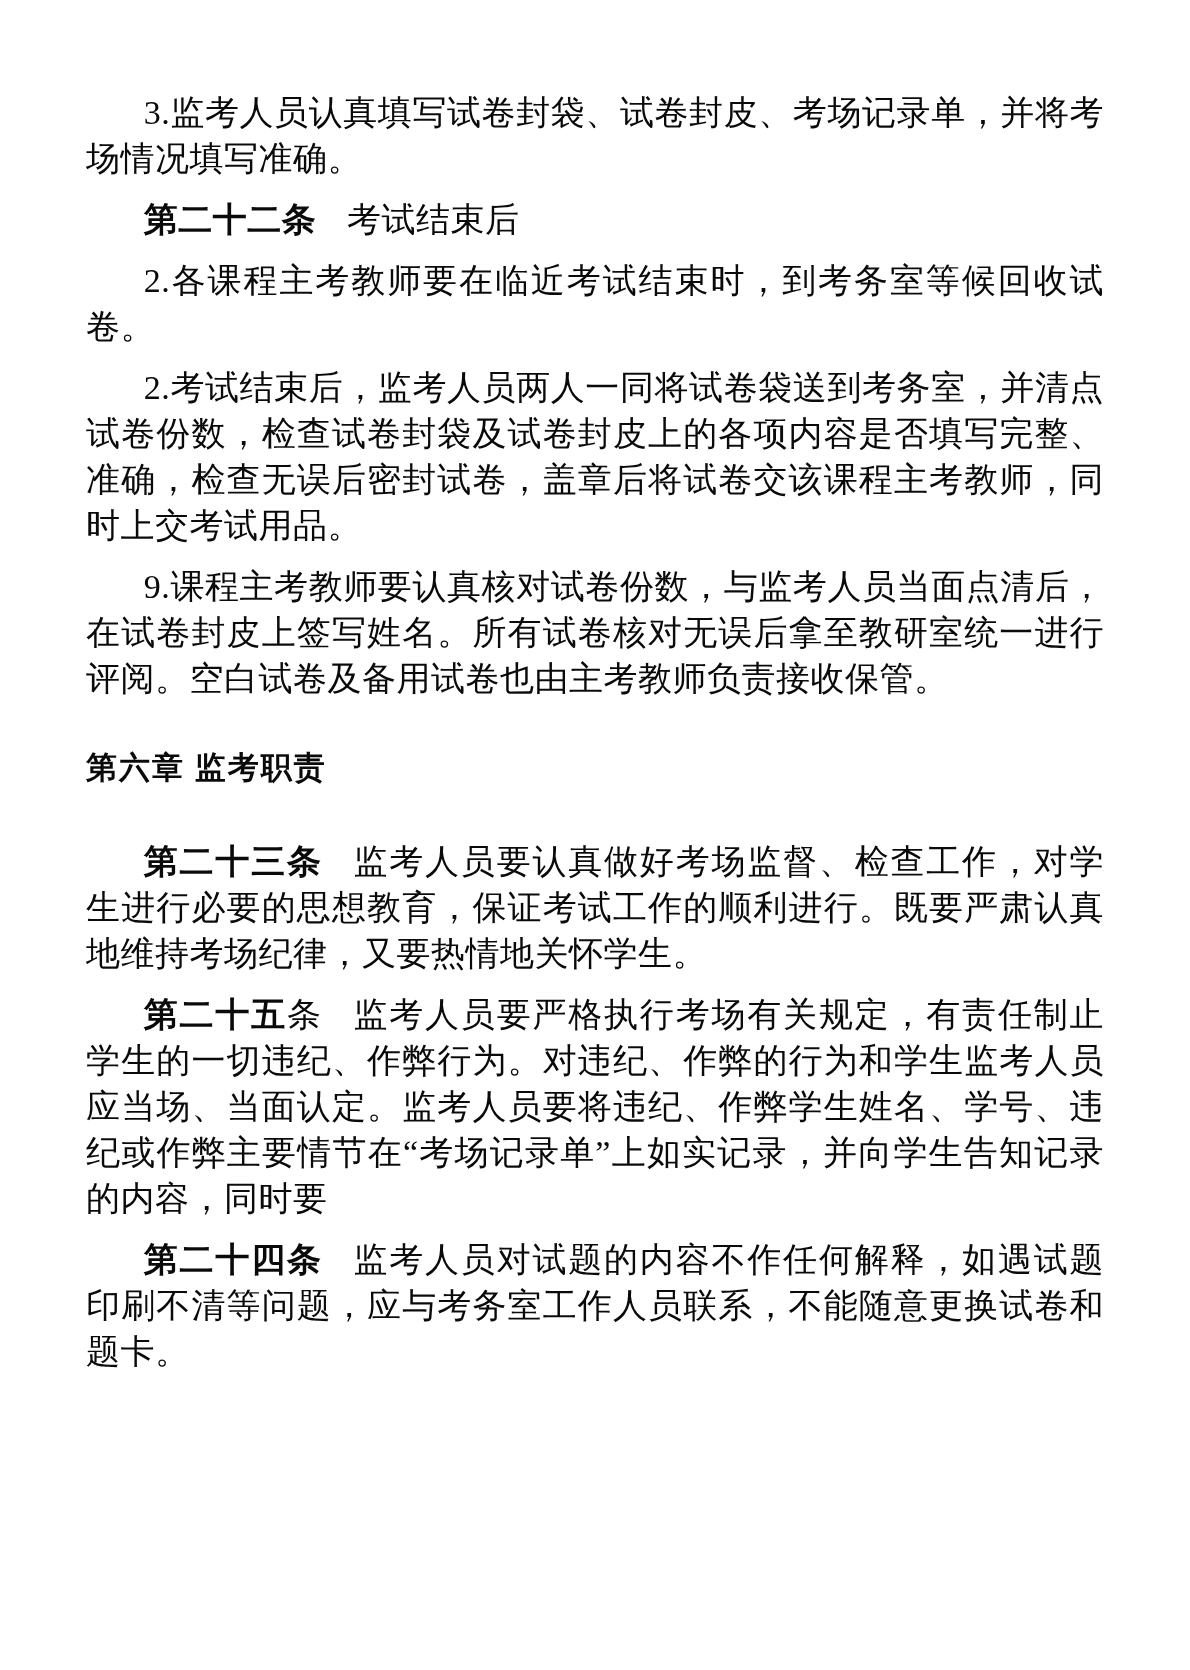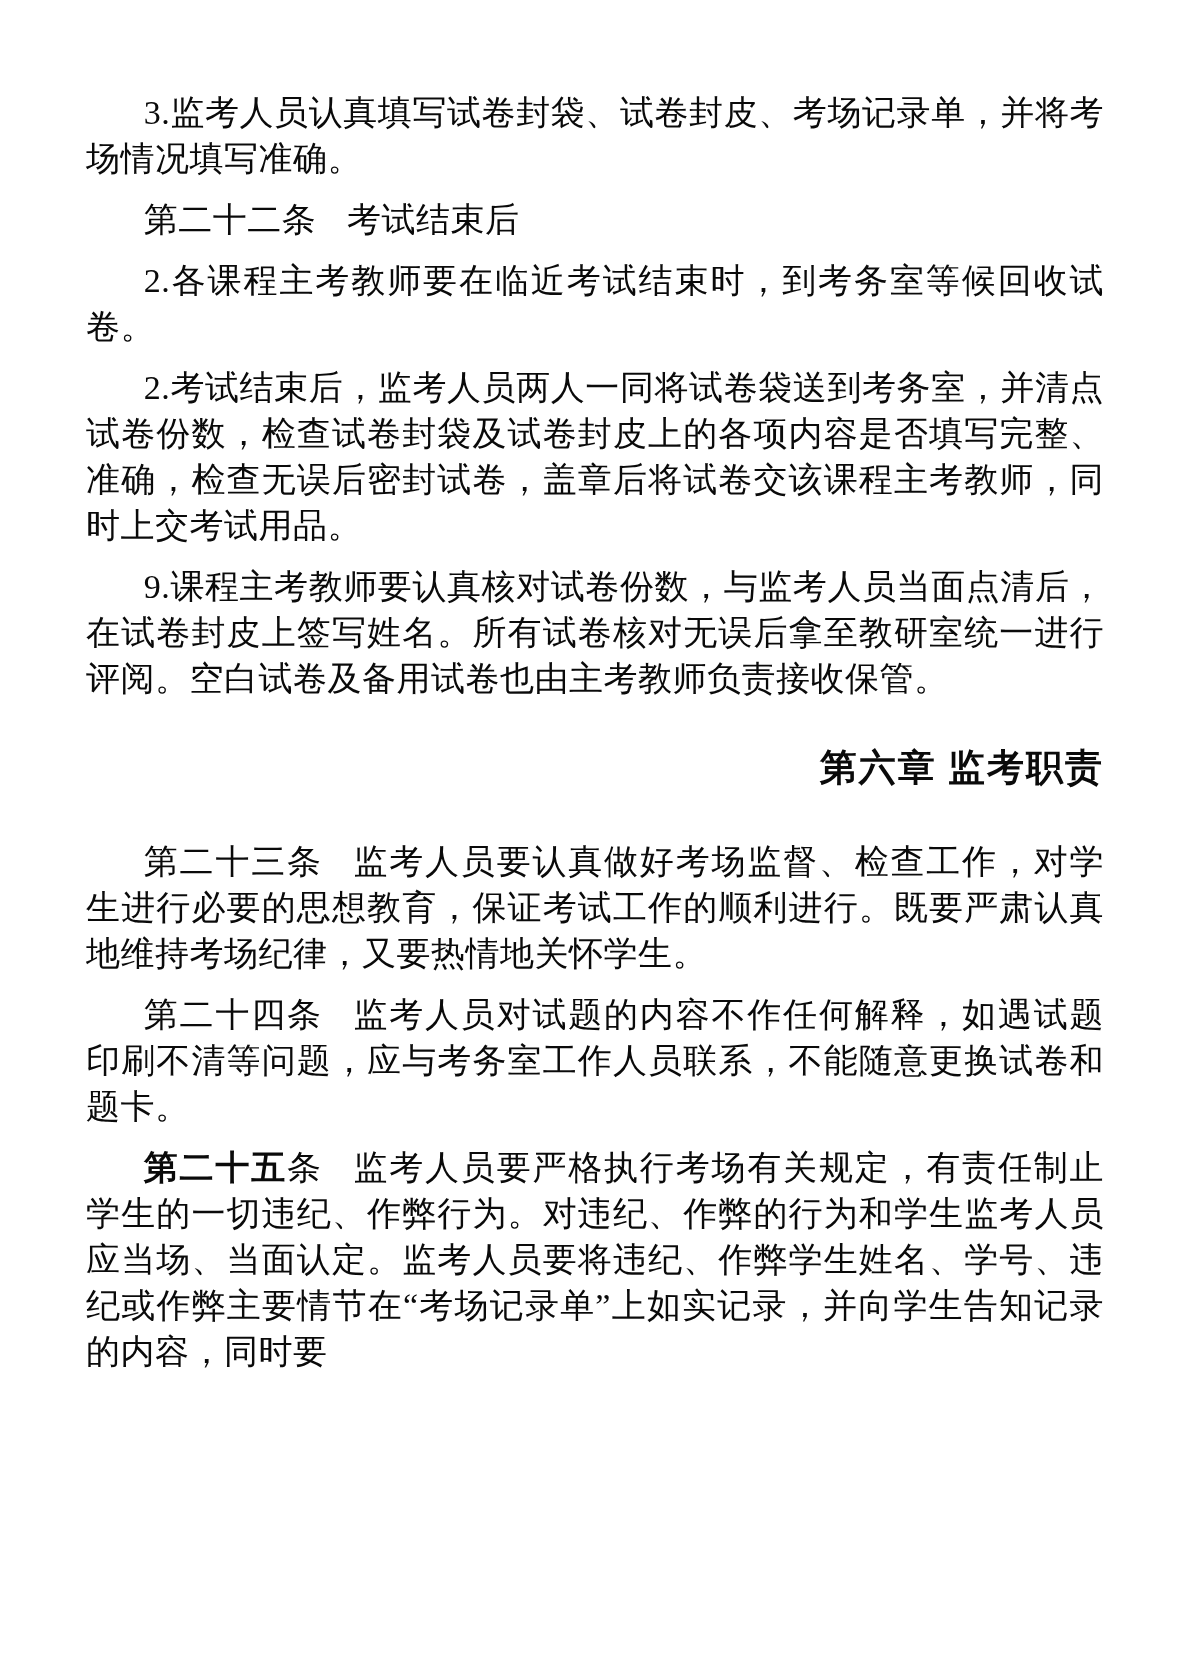--- a/index.html
+++ b/index.html
@@ -27,34 +27,34 @@
     text-justify: inter-character;
     letter-spacing: 0.5px;
   }
   .para:first-child {
     margin-top: 0;
   }
   .indent {
     text-indent: 1.7em;
   }
   .article-label {
-    font-weight: normal;
+    font-weight: bold;
     margin-right: 0.9em;
   }
   .article-label-bold {
     font-weight: bold;
   }
   .article-label-tail {
     font-weight: normal;
     margin-right: 0.9em;
   }
   .chapter-heading {
     margin: 35px 0 40px 0;
-    text-align: right;
-    font-size: 37px;
+    text-align: left;
+    font-size: 31px;
     line-height: 62px;
     font-weight: bold;
     letter-spacing: 2px;
     text-indent: 0;
   }
   .page-footer {
     position: absolute;
     top: 1455px;
     left: 0;
     right: 0;
@@ -82,22 +82,22 @@
 
   <p class="para indent">9.课程主考教师要认真核对试卷份数，与监考人员当面点清后，在试卷封皮上签写姓名。所有试卷核对无误后拿至教研室统一进行评阅。空白试卷及备用试卷也由主考教师负责接收保管。</p>
 
   <h1 class="chapter-heading">第六章 监考职责</h1>
 
   <p class="para indent">
     <span class="article-label">第二十三条</span><span>监考人员要认真做好考场监督、检查工作，对学生进行必要的思想教育，保证考试工作的顺利进行。既要严肃认真地维持考场纪律，又要热情地关怀学生。</span>
   </p>
 
   <p class="para indent">
-    <span class="article-label">第二十四条</span><span>监考人员对试题的内容不作任何解释，如遇试题印刷不清等问题，应与考务室工作人员联系，不能随意更换试卷和题卡。</span>
+    <span class="article-label-bold">第二十五</span><span class="article-label-tail">条</span><span>监考人员要严格执行考场有关规定，有责任制止学生的一切违纪、作弊行为。对违纪、作弊的行为和学生监考人员应当场、当面认定。监考人员要将违纪、作弊学生姓名、学号、违纪或作弊主要情节在“考场记录单”上如实记录，并向学生告知记录的内容，同时要</span>
   </p>
 
   <p class="para indent">
-    <span class="article-label-bold">第二十五</span><span class="article-label-tail">条</span><span>监考人员要严格执行考场有关规定，有责任制止学生的一切违纪、作弊行为。对违纪、作弊的行为和学生监考人员应当场、当面认定。监考人员要将违纪、作弊学生姓名、学号、违纪或作弊主要情节在“考场记录单”上如实记录，并向学生告知记录的内容，同时要</span>
+    <span class="article-label">第二十四条</span><span>监考人员对试题的内容不作任何解释，如遇试题印刷不清等问题，应与考务室工作人员联系，不能随意更换试卷和题卡。</span>
   </p>
 
   <div class="page-footer">·107·</div>
 
 </div>
 
 </body></html>

